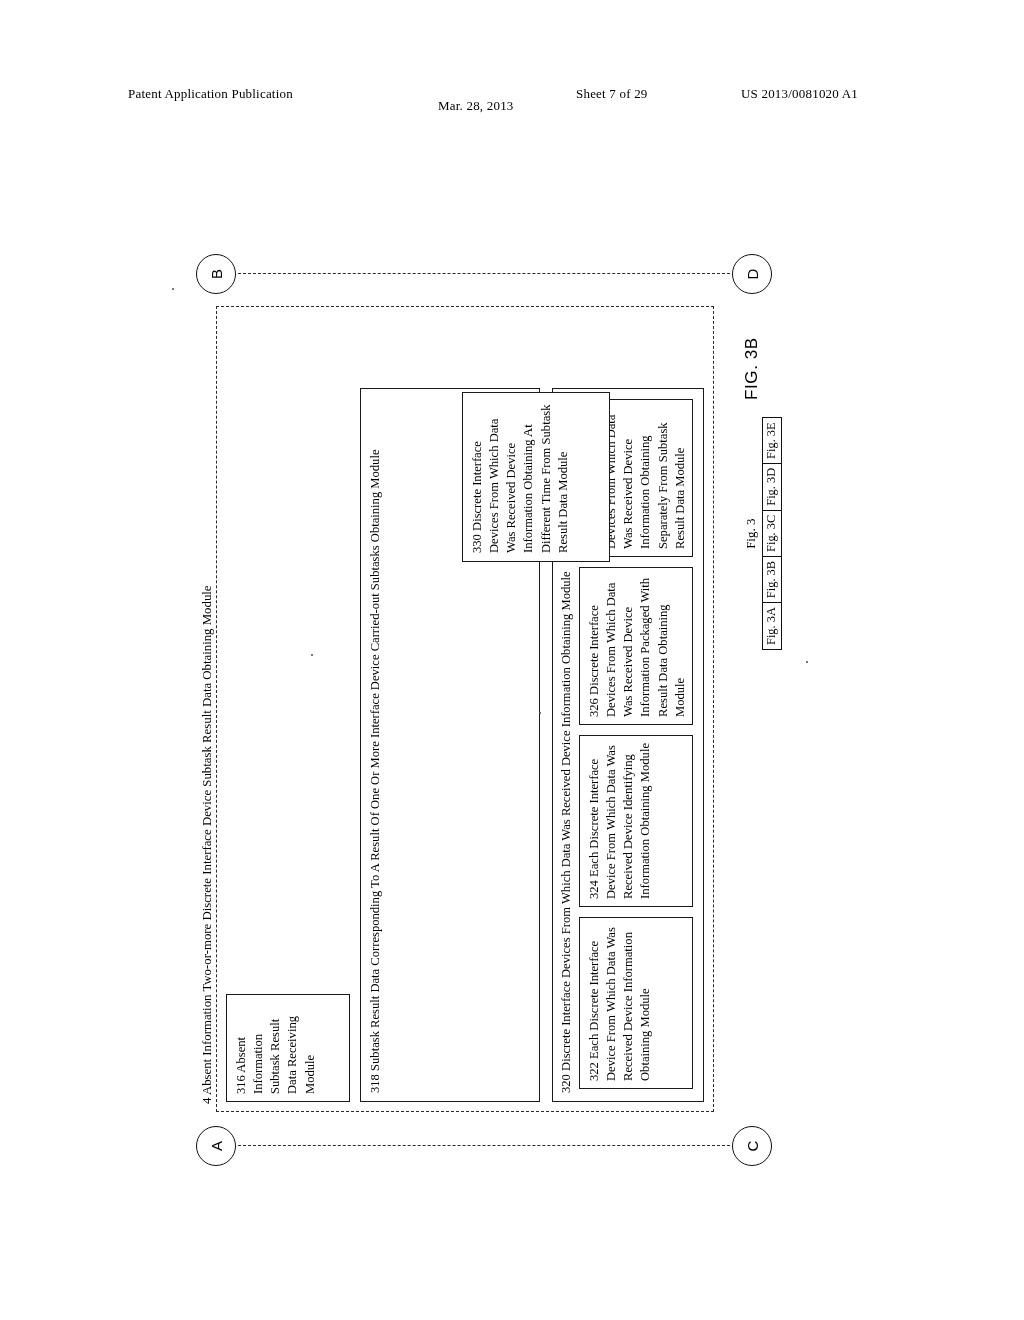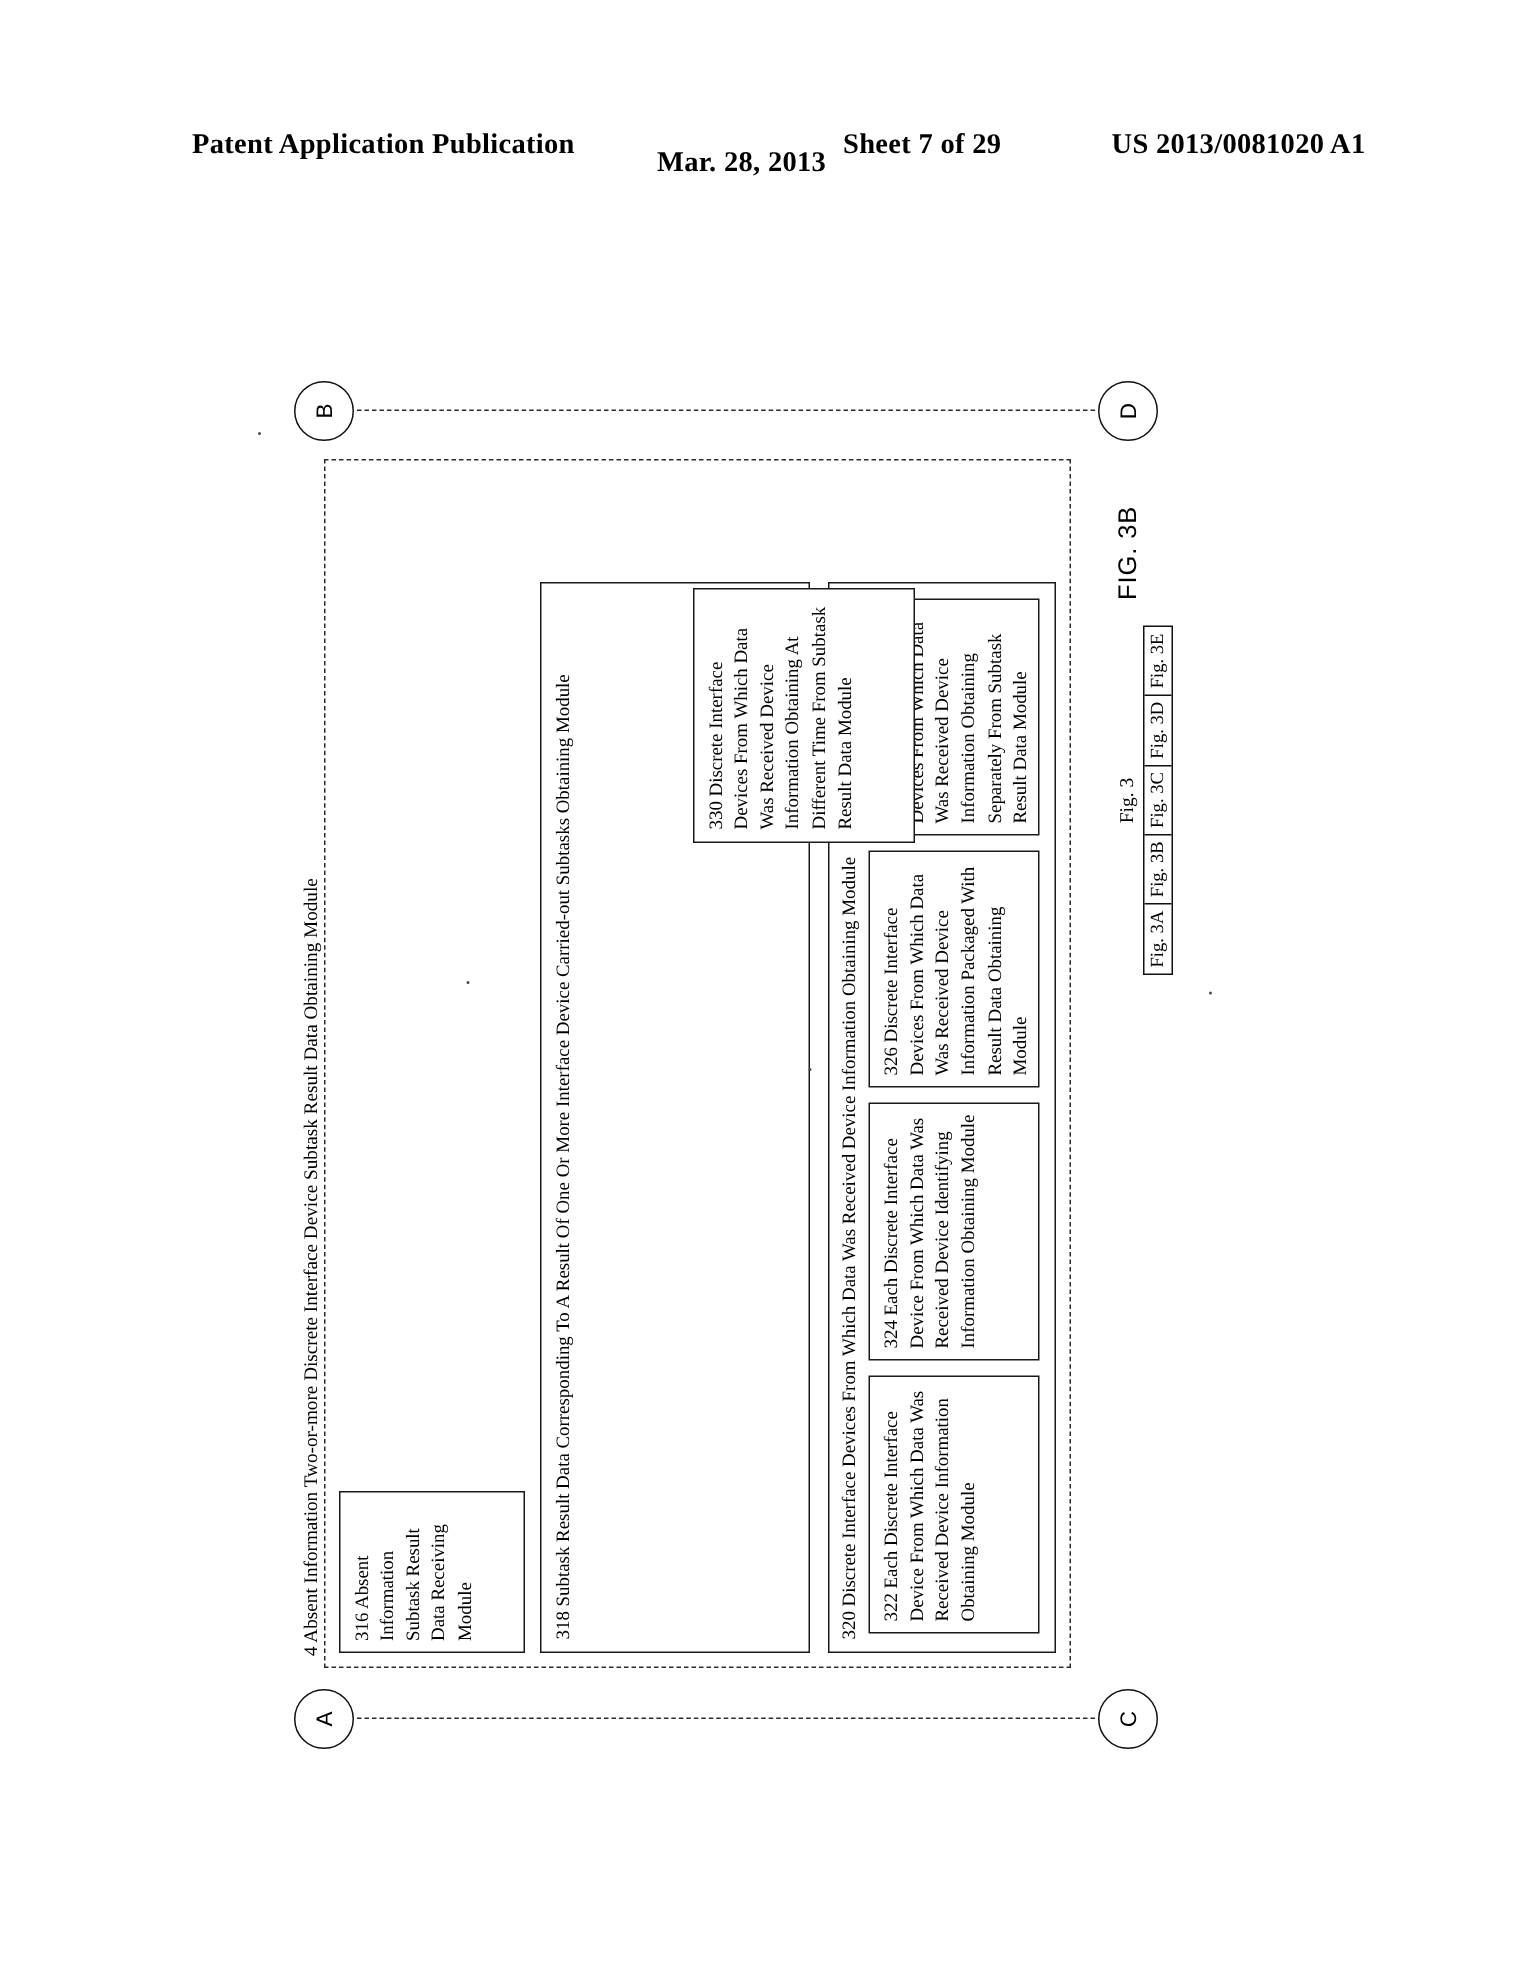--- a/index.html
+++ b/index.html
@@ -17,28 +17,28 @@
   }
 
   
   .page-header {
     position: absolute;
     top: 86px;
     left: 128px;
     width: 768px;
     height: 24px;
     font-family: "Liberation Serif", serif;
-    font-weight: bold;
-    font-size: 19px;
+    font-weight: normal;
+    font-size: 13px;
     letter-spacing: 0.2px;
     white-space: nowrap;
   }
   .hdr-pub   { position: absolute; left: 0px;   top: 0px; }
   .hdr-date  { position: absolute; left: 310px; top: 12px; }
-  .hdr-sheet { position: absolute; left: 434px; top: 0px; }
+  .hdr-sheet { position: absolute; left: 448px; top: 0px; }
   .hdr-num   { position: absolute; left: 580px; top: 0px; margin-left: 33px; }
 
   
   
   #drawing-rot {
     position: absolute;
     left: 512px;
     top: 700px;
     width: 900px;          
     height: 640px;         

